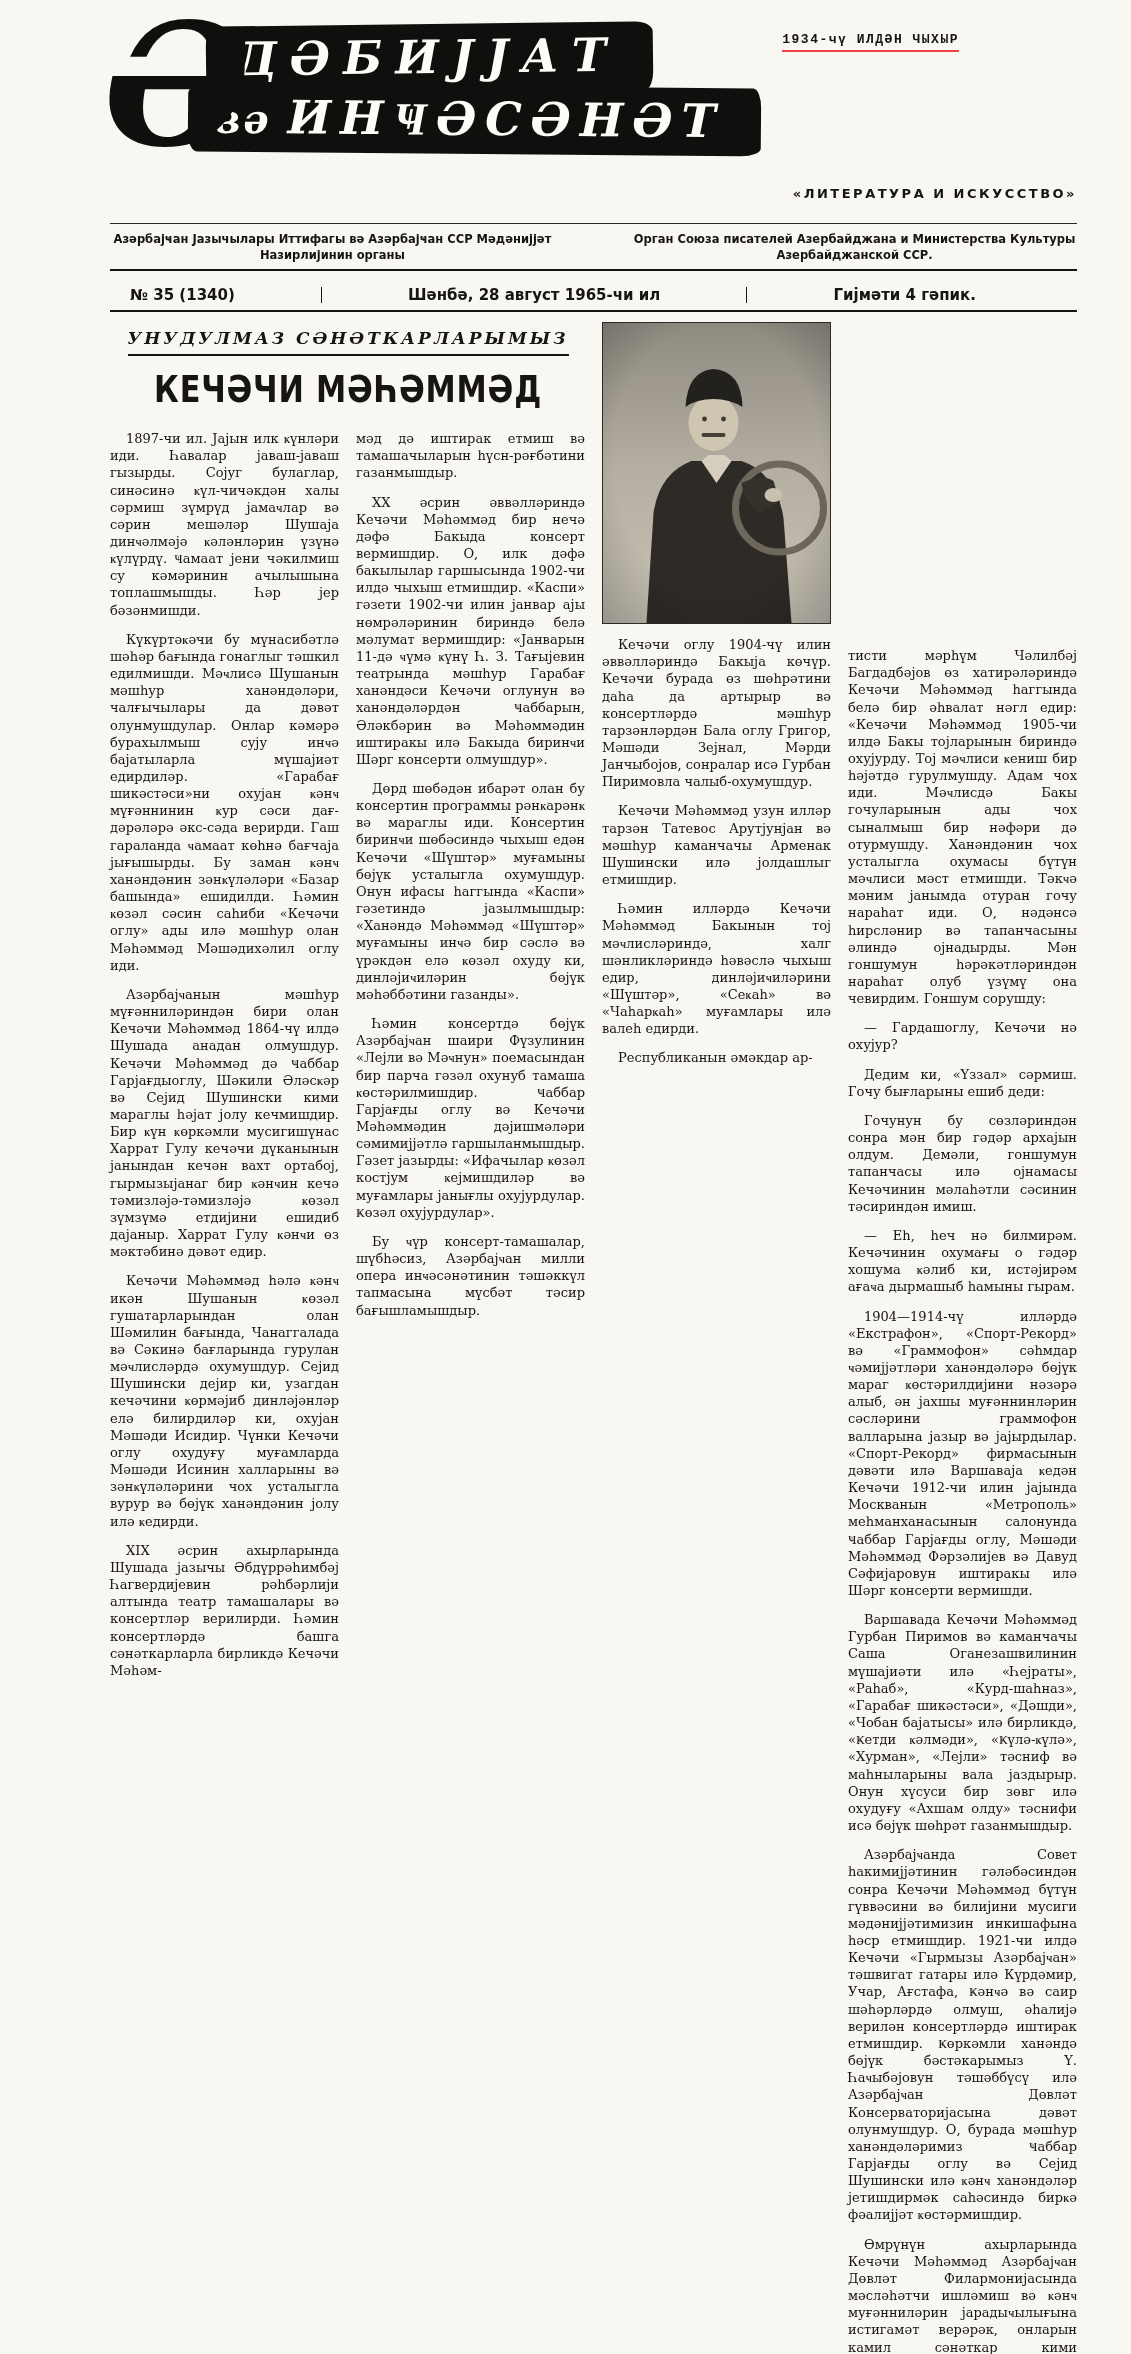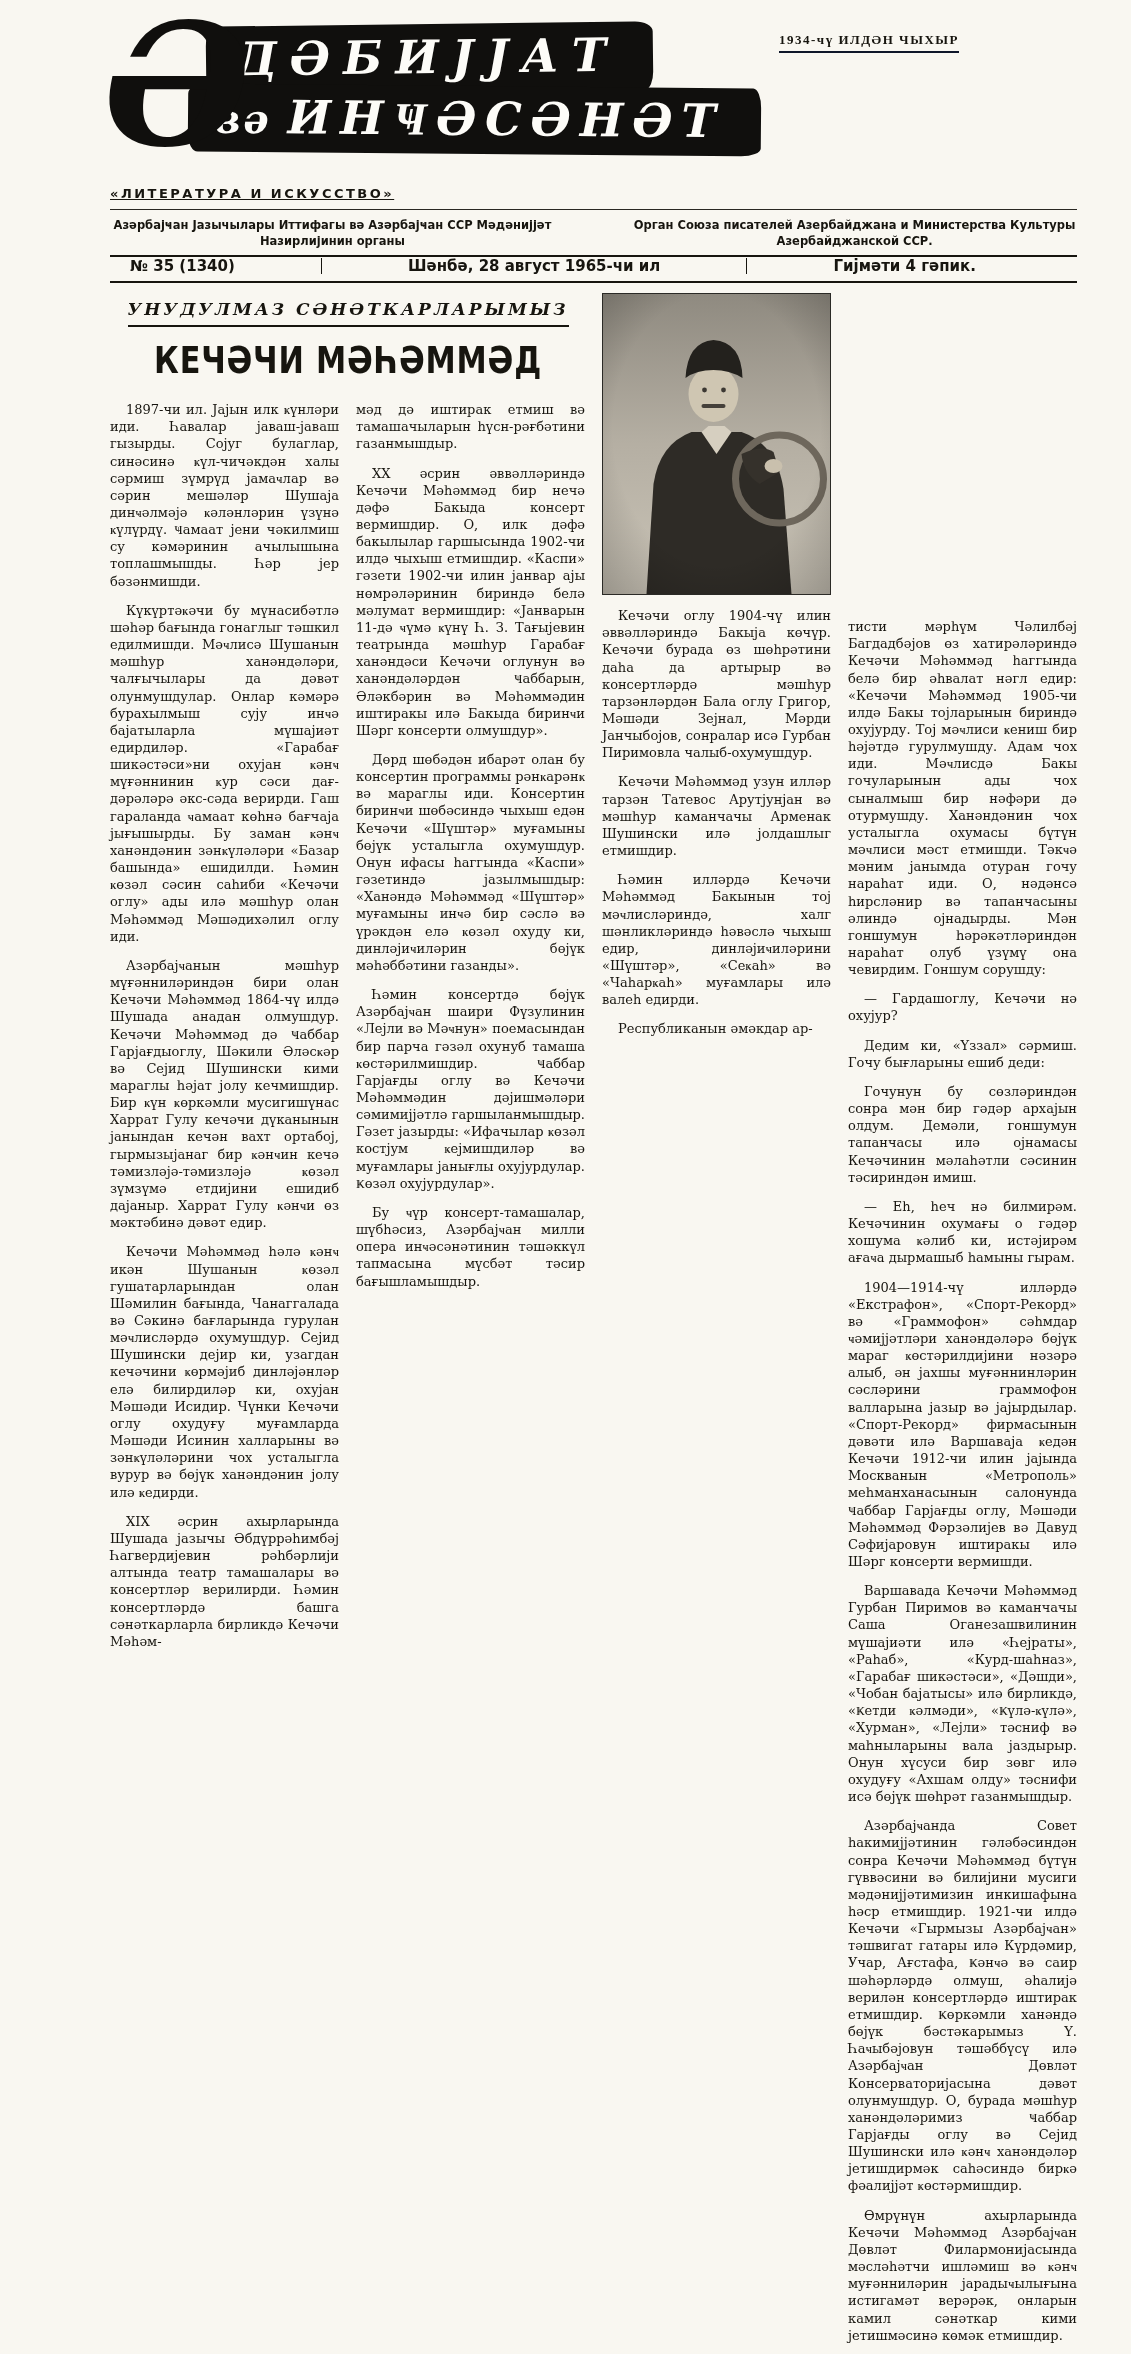--- a/index.html
+++ b/index.html
@@ -12,23 +12,23 @@
     position:relative;
   }
   .content{
     padding:24px 54px 60px 110px;
   }
 
   
   .masthead{position:relative;}
   .since-line{
     position:absolute; top:8px; right:118px;
-    font-family:Liberation Serif, serif;
+    font-family:Liberation Mono, monospace;
     font-weight:bold; font-size:13px; letter-spacing:1.5px;
-    border-bottom:2px solid #0f172a; padding-bottom:3px;
+    border-bottom:2px solid #ef4444; padding-bottom:3px;
     white-space:nowrap;
   }
   .banners{position:relative; min-height:152px;}
   .big-initial{
     position:absolute; left:-6px; top:-22px;
     font-family:"DejaVu Serif", serif;
     font-style:italic; font-weight:bold;
     font-size:168px; line-height:1; color:#100f0d;
     z-index:3;
   }
@@ -51,40 +51,39 @@
     font-size:46px; letter-spacing:9px;
     padding:6px 36px 8px 26px;
     border-radius:16px 8px 20px 10px / 10px 20px 8px 18px;
     transform:rotate(0.5deg);
     display:inline-block;
   }
   .banner-2 .lower{
     font-size:40px; letter-spacing:3px; margin-right:16px; text-transform:none;
   }
   .subtitle-ru{
-    text-align:left;
+    text-align:right;
     font-family:"DejaVu Sans", sans-serif;
     font-weight:bold; font-size:13px; letter-spacing:2.5px;
-    margin:10px 0 8px 0;
-    text-decoration:underline;
+    margin:10px 0 22px 0;
   }
   .rule-thin{border-top:1px solid #2a2822; margin:4px 0;}
   .organ-row{
     display:flex; justify-content:space-between; align-items:center;
     font-family:"DejaVu Sans", sans-serif;
     font-size:11.5px; line-height:1.35; font-weight:bold;
     padding:4px 0 6px 0;
   }
   .organ-row .organ{width:46%; text-align:center;}
   .issue-row{
     display:flex; justify-content:space-between; align-items:center;
     border-top:2px solid #17150f; border-bottom:2px solid #17150f;
     font-family:"DejaVu Sans", sans-serif;
     font-weight:bold; font-size:15px;
-    padding:0 10px 6px 6px;
+    padding:15px 10px 6px 6px;
   }
   .issue-sep{width:0; height:16px; border-left:1.5px solid #17150f;}
   .issue-row .price{margin-right:91px;}
   .issue-row .inumber{margin-left:14px;}
 
   
   .article{position:relative; margin-top:10px;}
   .art-header{
     position:absolute; top:6px; left:0; width:476px;
     text-align:center; z-index:2;

